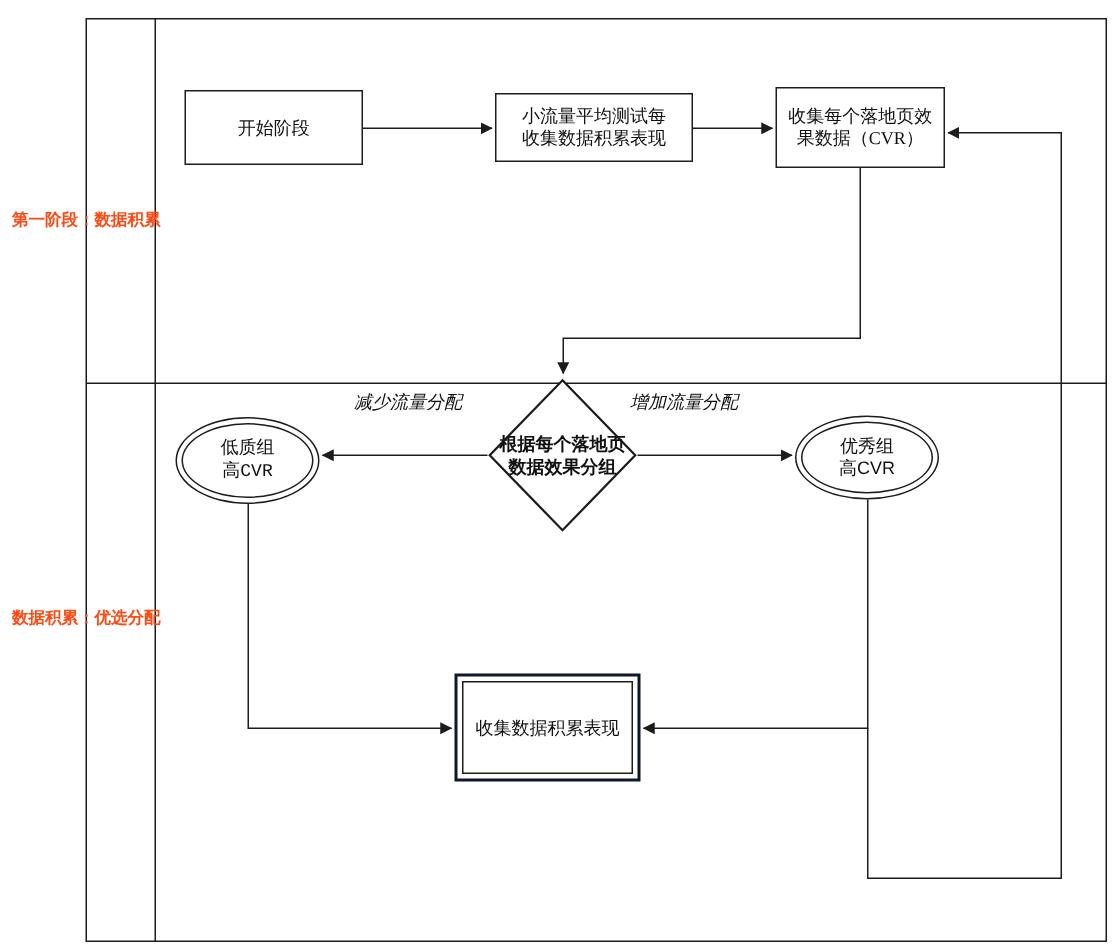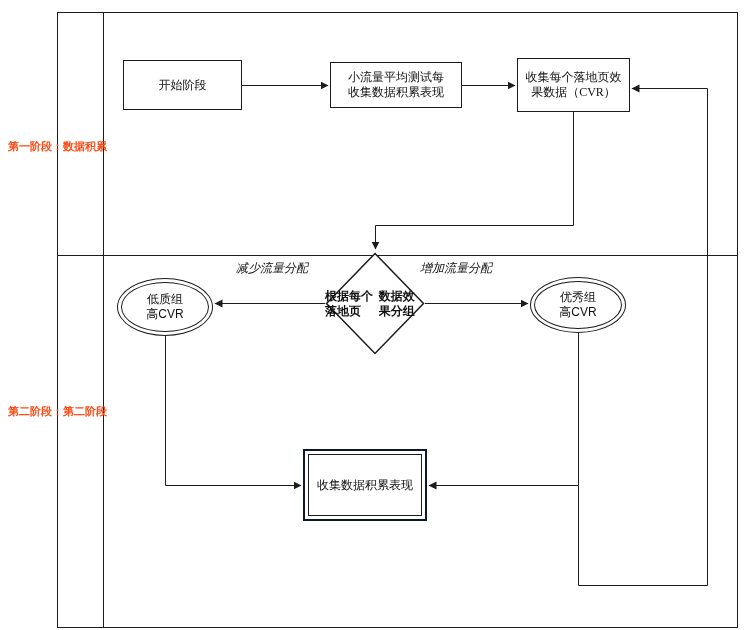--- a/index.html
+++ b/index.html
@@ -46,26 +46,27 @@
     pointer-events: none;
   }
   .ellipse-node .txt { position: relative; z-index: 2; }
 
   .diamond-wrap { position: absolute; }
   .diamond-wrap svg { display: block; }
   .diamond-label {
     position: absolute;
     inset: 0;
     display: flex;
-    flex-direction: row;
+    flex-direction: column;
     align-items: center;
     justify-content: center;
     font-size: 12px;
     font-weight: bold;
     line-height: 15px;
+    text-align: center;
   }
 
   .double-rect {
     background: #fff;
     border: 2px solid #0f172a;
   }
   .double-rect-inner {
     position: absolute;
     inset: 3px;
     border: 1px solid #1c1c1c;
@@ -110,21 +111,21 @@
       <path d="M573.5,112 V225.5 H375.5 V249" marker-end="url(#arr)"></path>
       <path d="M325,303.5 H215" marker-end="url(#arr)"></path>
       <path d="M425,303.5 H528" marker-end="url(#arr)"></path>
       <path d="M165.5,336 V485.5 H301" marker-end="url(#arr)"></path>
       <path d="M578.5,333 V485.5 H429" marker-end="url(#arr)"></path>
       <path d="M578.5,485.5 V585.5 H707.5 V88.5 H632" marker-end="url(#arr)"></path>
     </g>
   </svg>
 
   <div class="phase-label" style="left:8px; top:139px;">第一阶段：数据积累</div>
-  <div class="phase-label" style="left:8px; top:404px;">第二阶段：第二阶段</div>
+  <div class="phase-label" style="left:8px; top:404px;">数据积累：优选分配</div>
 
   <div class="node rect-node" style="left:123px; top:60px; width:119px; height:50px;">
     <span class="lbl">开始阶段</span>
   </div>
 
   <div class="node rect-node" style="left:330px; top:62px; width:132px; height:46px;">
     <span>
       <span class="lbl">小流量平均测试每</span>
       <span class="lbl">收集数据积累表现</span>
     </span>
@@ -143,21 +144,21 @@
     </svg>
     <div class="diamond-label">
       <span class="lbl">根据每个落地页</span>
       <span class="lbl">数据效果分组</span>
     </div>
   </div>
 
   <div class="edge-label" style="left:224px; top:260px; width:96px;">减少流量分配</div>
   <div class="edge-label" style="left:408px; top:260px; width:96px;text-align:center;">增加流量分配</div>
 
-  <div class="node ellipse-node" style="left:117px; top:278px; width:96px; height:58px;">
+  <div class="node ellipse-node" style="left:117px; top:278px; width:96px; height:58px;font-family:Liberation Mono, monospace;">
     <div class="ellipse-inner"></div>
     <span class="txt">
       <span class="lbl">低质组</span>
       <span class="lbl">高CVR</span>
     </span>
   </div>
 
   <div class="node ellipse-node" style="left:530px; top:277px; width:96px; height:56px;">
     <div class="ellipse-inner"></div>
     <span class="txt">

